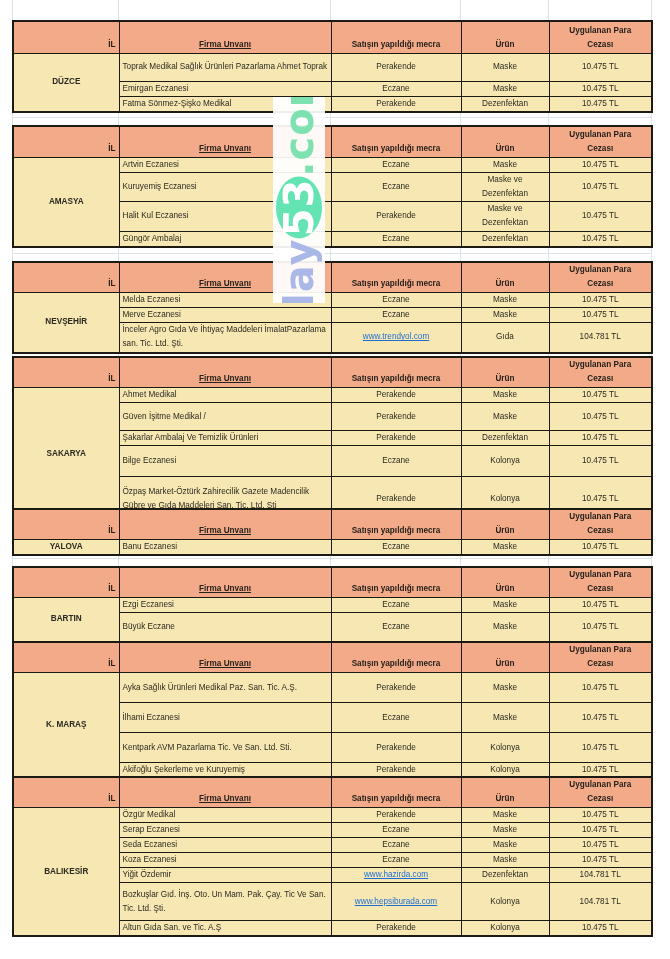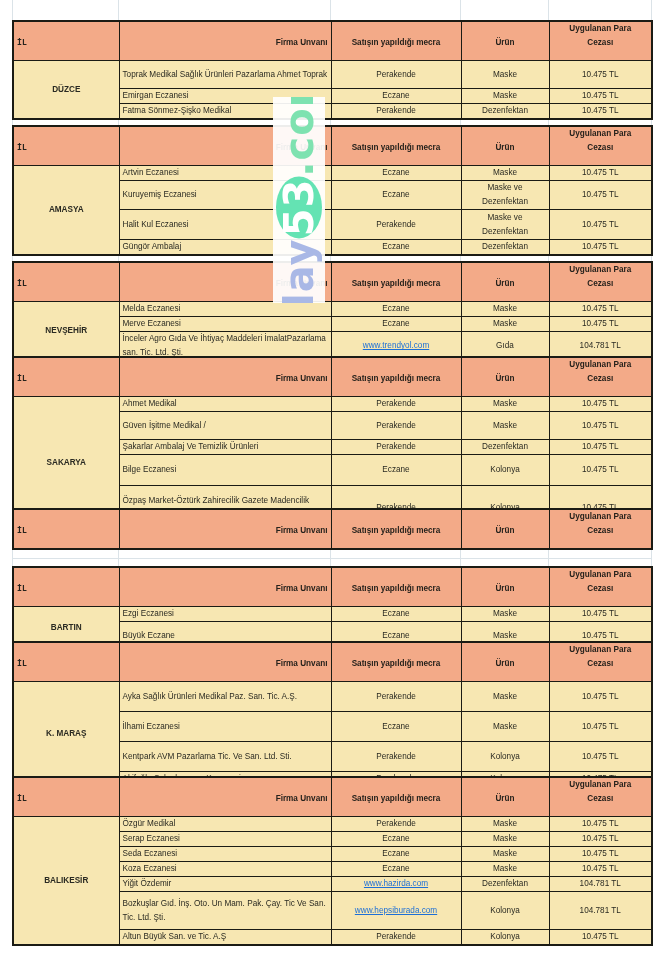--- a/index.html
+++ b/index.html
@@ -7,23 +7,23 @@
          font-family:"Liberation Sans", sans-serif; }
   .sheet { position:absolute; left:0; top:0; width:670px; height:959px; background:#ffffff; }
   
   .vgrid { position:absolute; top:0; bottom:30px; width:1px; background:#dbe3e8; }
   .hgrid { position:absolute; left:12px; right:19px; height:1px; background:#dbe3e8; }
   table.block { position:absolute; left:12px; width:639px; border-collapse:collapse;
                 table-layout:fixed; border:2px solid #1b1b14; }
   table.block td, table.block th { border:1.5px solid #1b1b14; padding:0 3px;
                 font-size:8.2px; line-height:14px; color:#2a2a22; }
   table.block th { background:#f3aa88; font-weight:bold; vertical-align:bottom;
-                   padding-bottom:10px; color:#26221c; }
-  table.block th.c-il { text-align:left;font-family:Liberation Mono, monospace; }
-  table.block th.c-firma { text-align:right; }
+                   padding-bottom:1px; color:#26221c; }
+  table.block th.c-il { text-align:right; }
+  table.block th.c-firma { text-align:center;text-decoration:underline; }
   table.block th.c-mecra, table.block th.c-urun, table.block th.c-ceza { text-align:center; }
   table.block th.c-ceza { line-height:14px; }
   table.block td { background:#f7e7b2; }
   td.il { text-align:center; font-weight:bold; vertical-align:middle; font-size:8.5px; color:#1f1d18; }
   td.firma { text-align:left; vertical-align:middle; }
   td.mecra, td.urun, td.ceza { text-align:center; vertical-align:middle; }
   td.urun { line-height:14px; }
   a.link { color:#1d6fd6; text-decoration:underline; }
   col.w1 { width:106px; } col.w2 { width:212px; } col.w3 { width:130px; }
   col.w4 { width:88px; } col.w5 { width:103px; }
@@ -233,20 +233,27 @@
         <col class="w5">
       </colgroup>
     <tbody>
         <tr style="height:29px">
       <th class="c-il">İL</th>
       <th class="c-firma">Firma Unvanı</th>
       <th class="c-mecra">Satışın yapıldığı mecra</th>
       <th class="c-urun">Ürün</th>
       <th class="c-ceza"><span>Uygulanan Para</span><br><span>Cezası</span></th>
     </tr>
+    <tr style="height:14px">
+      <td class="il">YALOVA</td>
+      <td class="firma">Banu Eczanesi</td>
+      <td class="mecra">Eczane</td>
+      <td class="urun">Maske</td>
+      <td class="ceza">10.475 TL</td>
+    </tr>
   </tbody>
     </table>
 
   <table class="block" style="top:566px">
     <colgroup>
         <col class="w1">
         <col class="w2">
         <col class="w3">
         <col class="w4">
         <col class="w5">
@@ -366,21 +373,21 @@
       <td class="urun">Dezenfektan</td>
       <td class="ceza">104.781 TL</td>
     </tr>
     <tr style="height:38px">
       <td class="firma">Bozkuşlar Gıd. İnş. Oto. Un Mam. Pak. Çay. Tic Ve San. Tic. Ltd. Şti.</td>
       <td class="mecra"><a class="link">www.hepsiburada.com</a></td>
       <td class="urun">Kolonya</td>
       <td class="ceza">104.781 TL</td>
     </tr>
     <tr style="height:15px">
-      <td class="firma">Altun Büyük San. ve Tic. A.Ş</td>
+      <td class="firma">Altun Gıda San. ve Tic. A.Ş</td>
       <td class="mecra">Perakende</td>
       <td class="urun">Kolonya</td>
       <td class="ceza">10.475 TL</td>
     </tr>
   </tbody>
     </table>
 
   <div class="watermark">
     <div class="wm-text"><span class="wm-a">olay</span><span class="wm-c">53</span><span class="wm-d">.com</span></div>
   </div>

